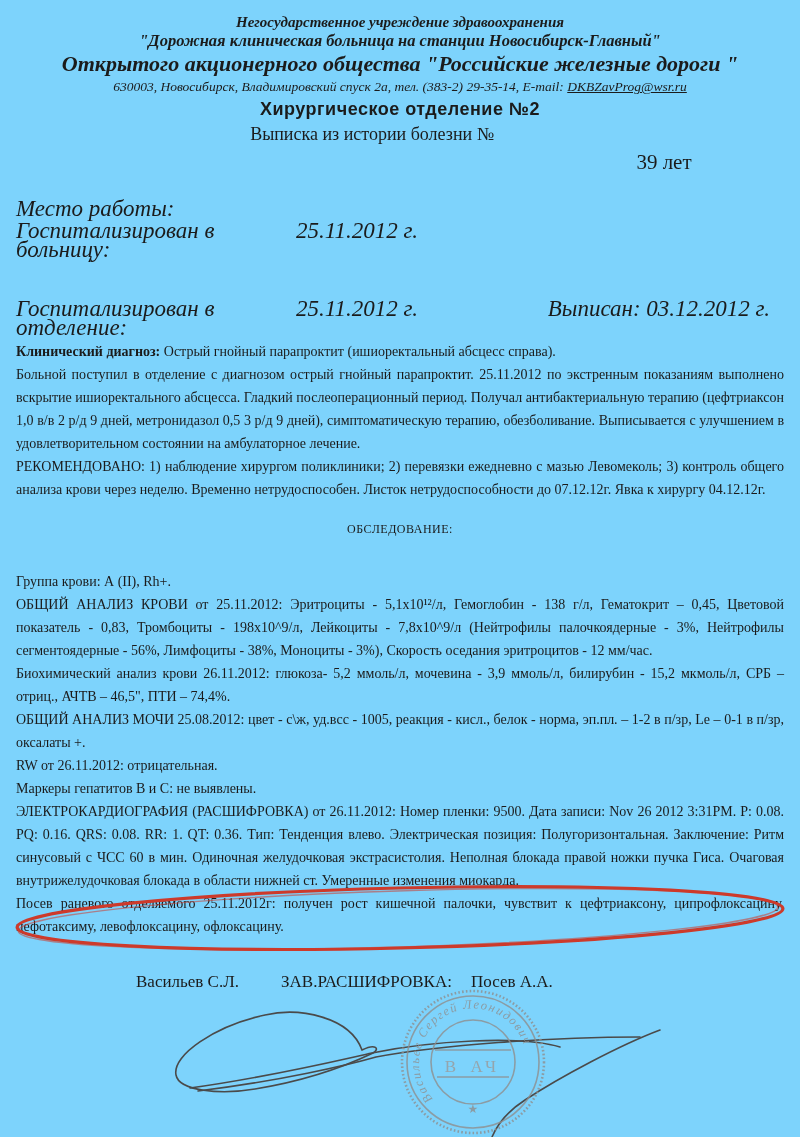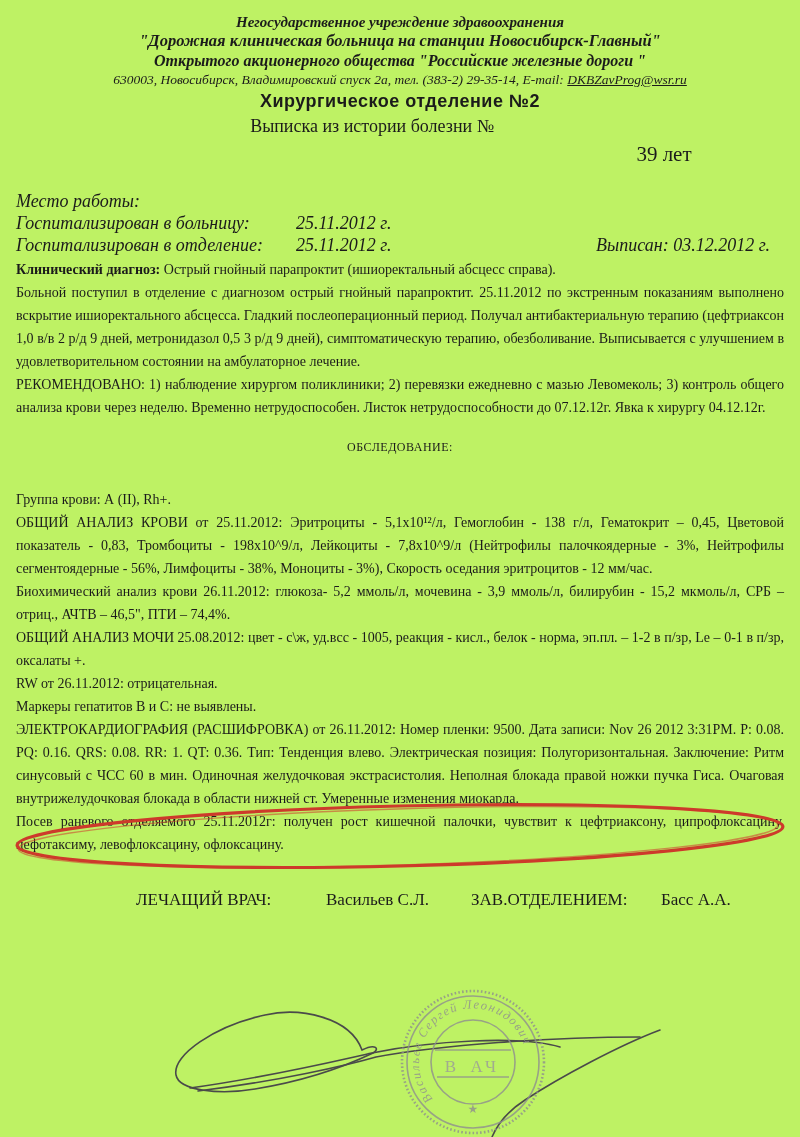--- a/index.html
+++ b/index.html
@@ -1,43 +1,43 @@
 <!DOCTYPE html>
 <html><head>
 <meta charset="utf-8">
 <style>
   html,body{margin:0;padding:0;background:#e8e8e8;}
   .page{
     width:800px;height:1137px;position:relative;overflow:hidden;
-    background:#bef264;
+    background:#7dd3fc;
     color:#1b1b1b;
     font-family:"Liberation Serif","DejaVu Serif",serif;
   }
   .content{padding:13px 16px 0 16px;}
 
   
   .hdr{text-align:center;line-height:1.22;}
   .hdr .l1{font-size:15px;font-weight:bold;font-style:italic;}
   .hdr .l2{font-size:16.5px;font-weight:bold;font-style:italic;}
-  .hdr .l3{font-size:16px;font-weight:bold;font-style:italic;}
+  .hdr .l3{font-size:22px;font-weight:bold;font-style:italic;}
   .hdr .l4{font-size:13.5px;font-style:italic;margin-top:1px;}
   .hdr .email{text-decoration:underline;}
   .dept{
     font-family:Liberation Sans, sans-serif;
     font-weight:bold;font-size:18px;letter-spacing:.5px;margin-top:3px;
   }
   .doc-title{font-size:18px;margin-top:3px;position:relative;left:-28px;}
   .age{font-size:21px;margin:4px 0 0 528px;text-align:center;}
 
   
-  .info{margin-top:24px;font-size:18px;line-height:19px;}
+  .info{margin-top:24px;font-size:23px;line-height:19px;}
   .info-row{display:flex;align-items:baseline;margin-bottom:3px;}
   .ilabel{font-style:italic;width:254px;flex:none;}
   .ival{font-style:italic;width:220px;flex:none;margin-left:26px;}
-  .iright{font-style:italic;margin-left:auto;padding-right:14px;}
+  .iright{font-style:italic;margin-left:auto;padding-right:14px;margin-top:37px;}
 
   
   .b{font-size:14px;line-height:23px;text-align:justify;margin:0;}
   .lead{font-weight:bold;}
   .section-head{
     text-align:center;font-size:12px;letter-spacing:.5px;
     margin:17px 0 0 0;line-height:22px;
   }
   .exam{margin-top:30px;}
 
@@ -103,24 +103,23 @@
       <div class="culture-wrap">
         <svg class="ellipse-overlay" width="792" height="86" viewBox="0 0 792 86">
           <ellipse cx="396" cy="43" rx="383" ry="30" fill="none" stroke-width="3.2" stroke-linecap="round" transform="rotate(-1.4 396 43)" stroke="#cd3a2b"></ellipse>
           <ellipse cx="394" cy="44" rx="380" ry="28" fill="none" stroke-width="1.4" opacity=".55" stroke-linecap="round" transform="rotate(-1.8 394 44)" stroke="#cd3a2b"></ellipse>
         </svg>
         <p class="b">Посев раневого отделяемого 25.11.2012г: получен рост кишечной палочки, чувствит к цефтриаксону, ципрофлоксацину, цефотаксиму, левофлоксацину, офлоксацину.</p>
       </div>
     </div>
 
     <div class="sigrow">
-      <span class="s1">ЛЕЧАЩИЙ ВРАЧ:</span>
       <span class="s2">Васильев С.Л.</span>
-      <span class="s3">ЗАВ.ОТДЕЛЕНИЕМ:</span>
-      <span>Басс А.А.</span>
+      <span class="s3">ЗАВ.РАСШИФРОВКА:</span>
+      <span>Посев А.А.</span>
     </div>
   </div>
 
   <svg class="sig-svg" width="640" height="152" viewBox="0 0 640 152">
     <g fill="none" stroke="#4a4a4a" stroke-width="1.6" stroke-linecap="round">
       <path d="M 282 65 C 270 32 220 22 185 30 C 135 41 92 70 96 90 C 99 106 140 110 175 104 C 230 95 268 80 293 68 C 300 64 296 58 282 65 Z" fill="none"></path>
       <path d="M 110 103 C 190 92 260 75 292 68 C 350 56 440 50 480 62"></path>
       <path d="M 118 106 C 200 96 268 80 296 72 C 360 60 470 52 560 52"></path>
       <path d="M 580 45 C 540 60 480 92 445 115 C 428 126 418 138 412 152"></path>
     </g>

